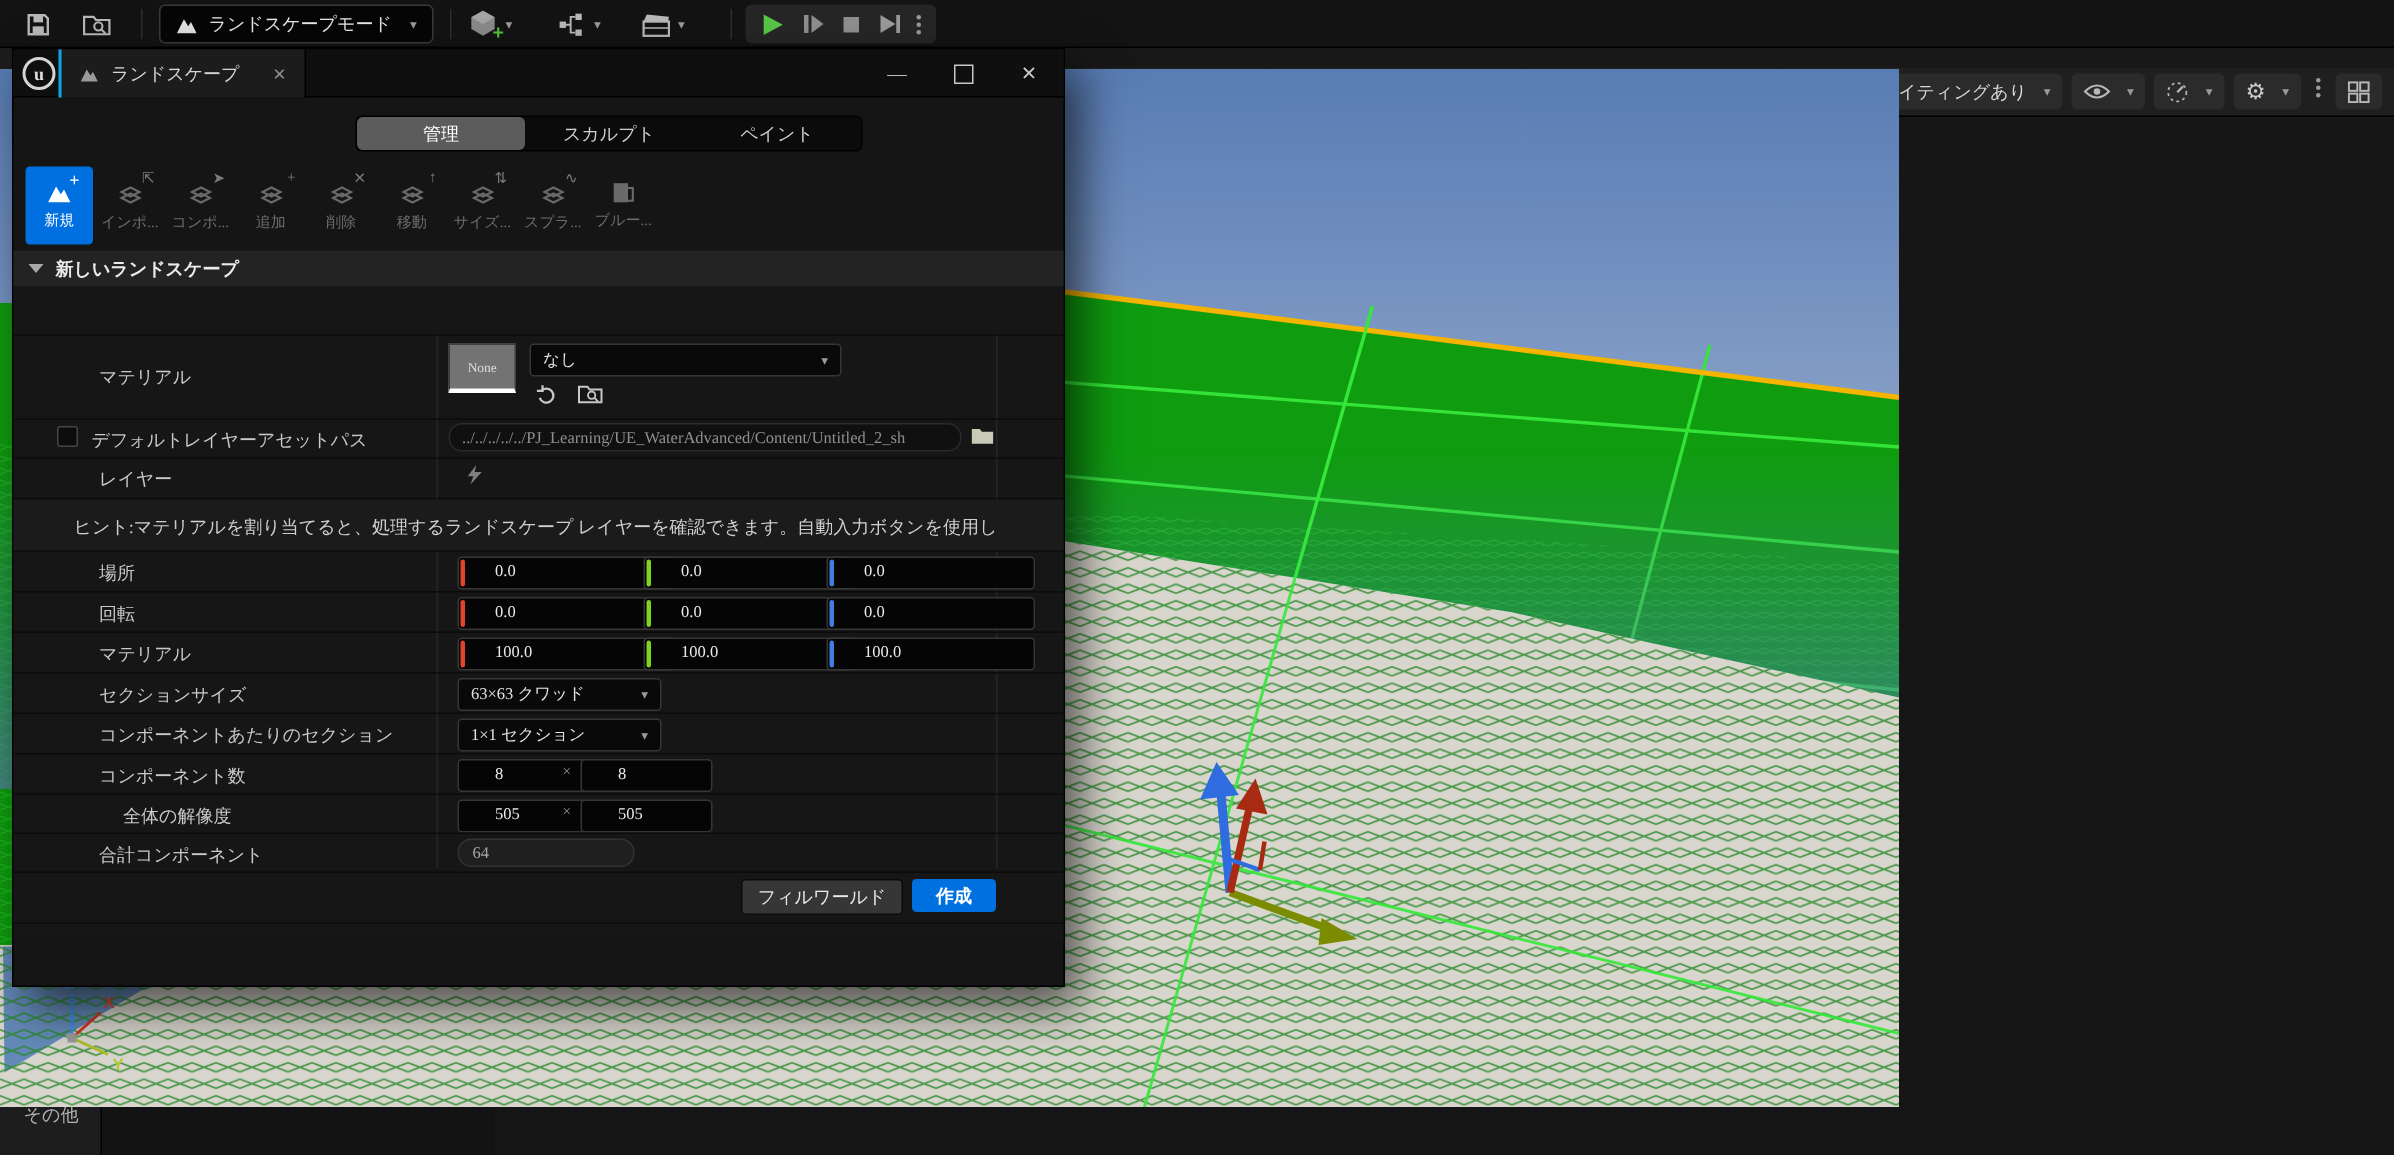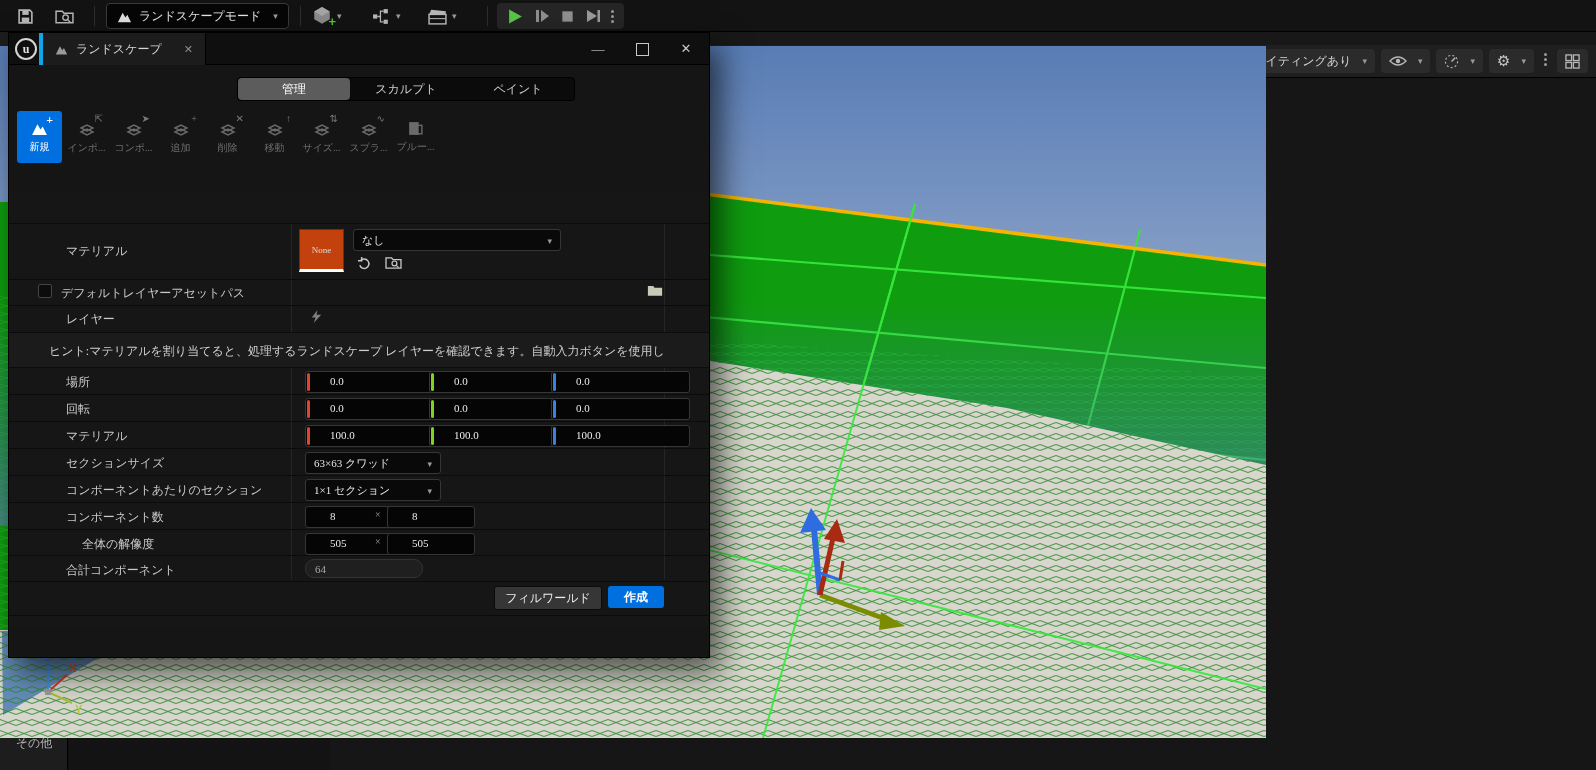--- a/index.html
+++ b/index.html
@@ -14,21 +14,21 @@
   #topbar{left:0;top:0;width:1596px;height:32px;background:#131313;border-bottom:1px solid #000;}
   .tbtn{height:26px;display:flex;align-items:center;justify-content:center;border-radius:3px;cursor:default;}
   #modebtn{background:#060606;border:1px solid #3a3a3a;border-radius:4px;color:#e6e6e6;font-size:12px;gap:7px;padding:0 10px;}
   #playpill{background:#262626;border-radius:4px;display:flex;align-items:center;gap:10px;padding:0 10px;height:26px;}
   .vdots{display:inline-block;width:3px;}
   .vdots i{display:block;width:3px;height:3px;border-radius:50%;background:#9a9a9a;margin:2px 0;}
   
   #win{left:8px;top:32px;width:702px;height:626px;background:#151515;border:1px solid #000;
        box-shadow:10px 14px 30px rgba(0,0,0,.65);}
   #wtitle{left:0;top:0;width:100%;height:32px;background:#0f0f0f;border-bottom:1px solid #000;}
-  #wtab{left:30px;top:0;height:32px;background:#1c1c1c;border-left:4px solid #0ea5e9;border-right:1px solid #000;
+  #wtab{left:30px;top:0;height:32px;background:#1c1c1c;border-left:2px solid #0ea5e9;border-right:1px solid #000;
         display:flex;align-items:center;gap:8px;padding:0 12px;font-size:12px;color:#d6d6d6;justify-content:space-between;}
   .wctl{width:30px;height:24px;display:flex;align-items:center;justify-content:center;color:#c8c8c8;font-size:13px;}
   .maxbox{width:11px;height:11px;border:1px solid #c8c8c8;}
   
   .seg{background:#0b0b0b;border:1px solid #000;border-radius:4px;display:flex;height:24px;align-items:stretch;}
   .seg .s{display:flex;align-items:center;justify-content:center;font-size:12px;color:#cfcfcf;padding:0 16px;border-radius:4px;}
   .seg .s.on{background:#5c5c5c;color:#fff;}
   
   .tool{width:45px;height:52px;display:flex;flex-direction:column;align-items:center;justify-content:center;gap:3px;
         color:#6e6e6e;font-size:10px;border-radius:3px;position:relative;}
@@ -488,49 +488,55 @@
       <div class="tool">
         <span class="ic" style="color:#6a6a6a">
           <svg width="17" height="17">
             <use href="#sy-card"></use>
           </svg>
         </span>
         <span>ブルー...</span>
       </div>
     </div>
 
+    <div class="abs" style="left:0;top:134px;width:100%;height:24px;background:#232323;display:flex;align-items:center;padding-left:10px">
+      <span class="tri-sec"></span>
+      <span style="font-size:12px;font-weight:bold;color:#eaeaea">新しいランドスケープ</span>
+    </div>
 
     <div class="abs" style="left:0;top:158px;width:100%;height:436px;background:#161616">
 
       <div class="abs" style="left:282px;top:32px;width:1px;height:356px;background:#262626"></div>
       <div class="abs" style="left:655px;top:32px;width:1px;height:356px;background:#262626"></div>
 
       <div class="rline" style="top:32px"></div>
 
       <div class="lbl" style="left:57px;top:52px">マテリアル</div>
-      <div class="abs" style="left:290px;top:38px;width:45px;height:43px;background:#c2410c;border:1px solid #3f3f3f;
+      <div class="abs" style="left:290px;top:38px;width:45px;height:33px;background:#737373;border:1px solid #3f3f3f;
            border-bottom:3px solid #fff;display:flex;align-items:center;justify-content:center;font-size:9px;color:#ddd">None</div>
       <div class="dd" style="left:344px;top:38px;width:190px">
         <span>なし</span>
         <span class="chev"></span>
       </div>
       <span class="abs ic" style="left:348px;top:64px;color:#c8c8c8">
         <svg width="15" height="15">
           <use href="#sy-undo"></use>
         </svg>
       </span>
       <span class="abs ic" style="left:376px;top:64px;color:#c8c8c8">
         <svg width="17" height="15">
           <use href="#sy-foldersearch"></use>
         </svg>
       </span>
       <div class="rline" style="top:88px"></div>
 
       <div class="abs" style="left:29px;top:93px;width:14px;height:14px;background:#0c0c0c;border:1px solid #454545;border-radius:2px"></div>
       <div class="lbl" style="left:52px;top:94px">デフォルトレイヤーアセットパス</div>
+      <div class="abs" style="left:290px;top:91px;width:342px;height:19px;background:#101010;border:1px solid #2a2a2a;border-radius:9px;
+           font-size:11px;color:#8f8f8f;line-height:18px;padding:0 8px;white-space:nowrap;overflow:hidden">../../../../../PJ_Learning/UE_WaterAdvanced/Content/Untitled_2_sh</div>
       <span class="abs ic" style="left:638px;top:93px;color:#c9c9b8">
         <svg width="16" height="13">
           <use href="#sy-folder"></use>
         </svg>
       </span>
       <div class="rline" style="top:114px"></div>
 
       <div class="lbl" style="left:57px;top:120px">レイヤー</div>
       <span class="abs ic" style="left:300px;top:118px;color:#7f7f7f">
         <svg width="15" height="15">

